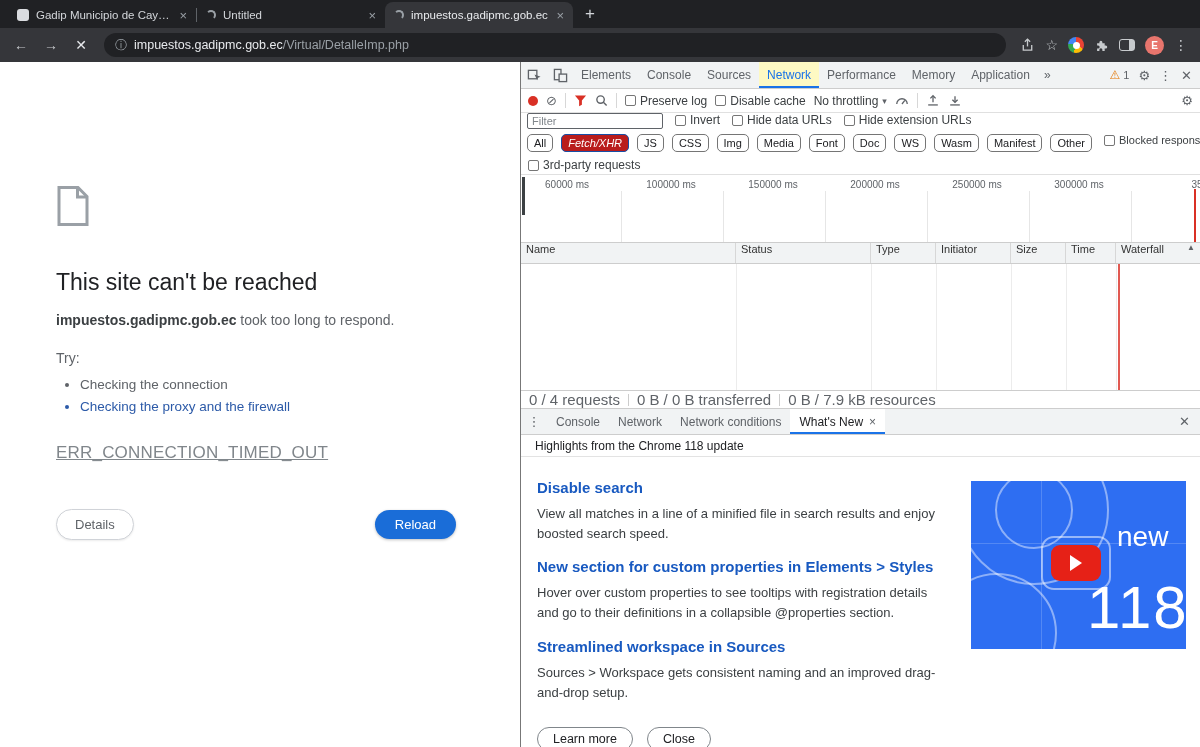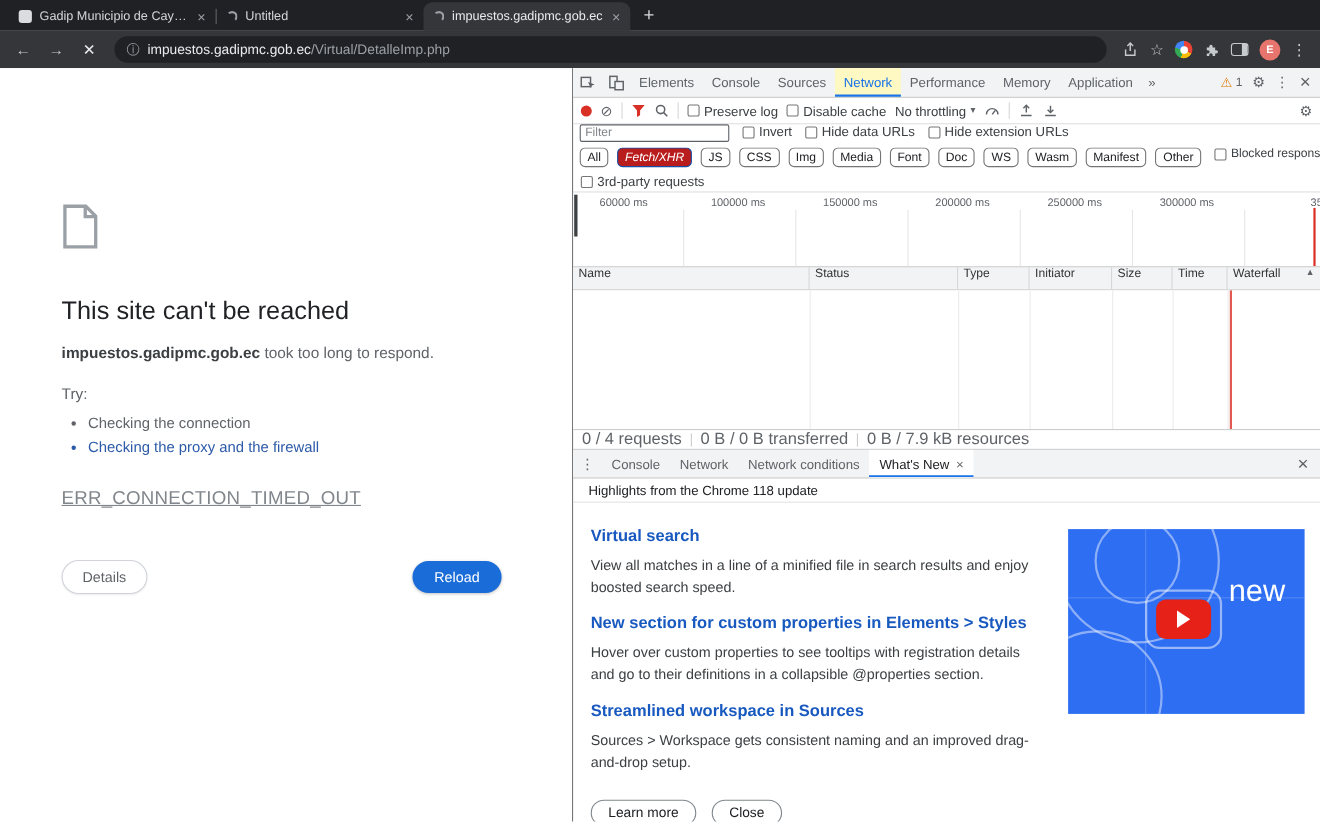--- a/index.html
+++ b/index.html
@@ -441,39 +441,40 @@
           <div class="drw-tab active">
               <span>What's New</span>
               <span class="x">×</span>
             </div>
           <span class="spacer"></span>
           <span class="gray-glyph" style="padding-right:10px">✕</span>
         </div>
         <div class="highlights">Highlights from the Chrome 118 update</div>
         <div class="whatsnew">
           <div class="wn-left">
-            <div class="wn-h">Virtual search</div>
+            <div class="wn-h">Disable search</div>
             <div class="wn-p">View all matches in a line of a minified file in search results and enjoy boosted search speed.</div>
             <div class="wn-h">New section for custom properties in Elements &gt; Styles</div>
             <div class="wn-p">Hover over custom properties to see tooltips with registration details and go to their definitions in a collapsible @properties section.</div>
             <div class="wn-h">Streamlined workspace in Sources</div>
             <div class="wn-p">Sources &gt; Workspace gets consistent naming and an improved drag-and-drop setup.</div>
             <div class="wn-buttons">
               <button class="wn-btn">Learn more</button>
               <button class="wn-btn">Close</button>
             </div>
           </div>
           <div class="promo">
             <span class="c c1"></span>
             <span class="c c2"></span>
             <span class="c c3"></span>
             <span class="gl-v"></span>
             <span class="gl-h"></span>
             <span class="play-outline"></span>
             <span class="play"></span>
             <span class="promo-new">new</span>
+            <span class="promo-118">118</span>
           </div>
         </div>
       </div>
 
     </div>
   </div>
 </div>
 
 </body></html>

